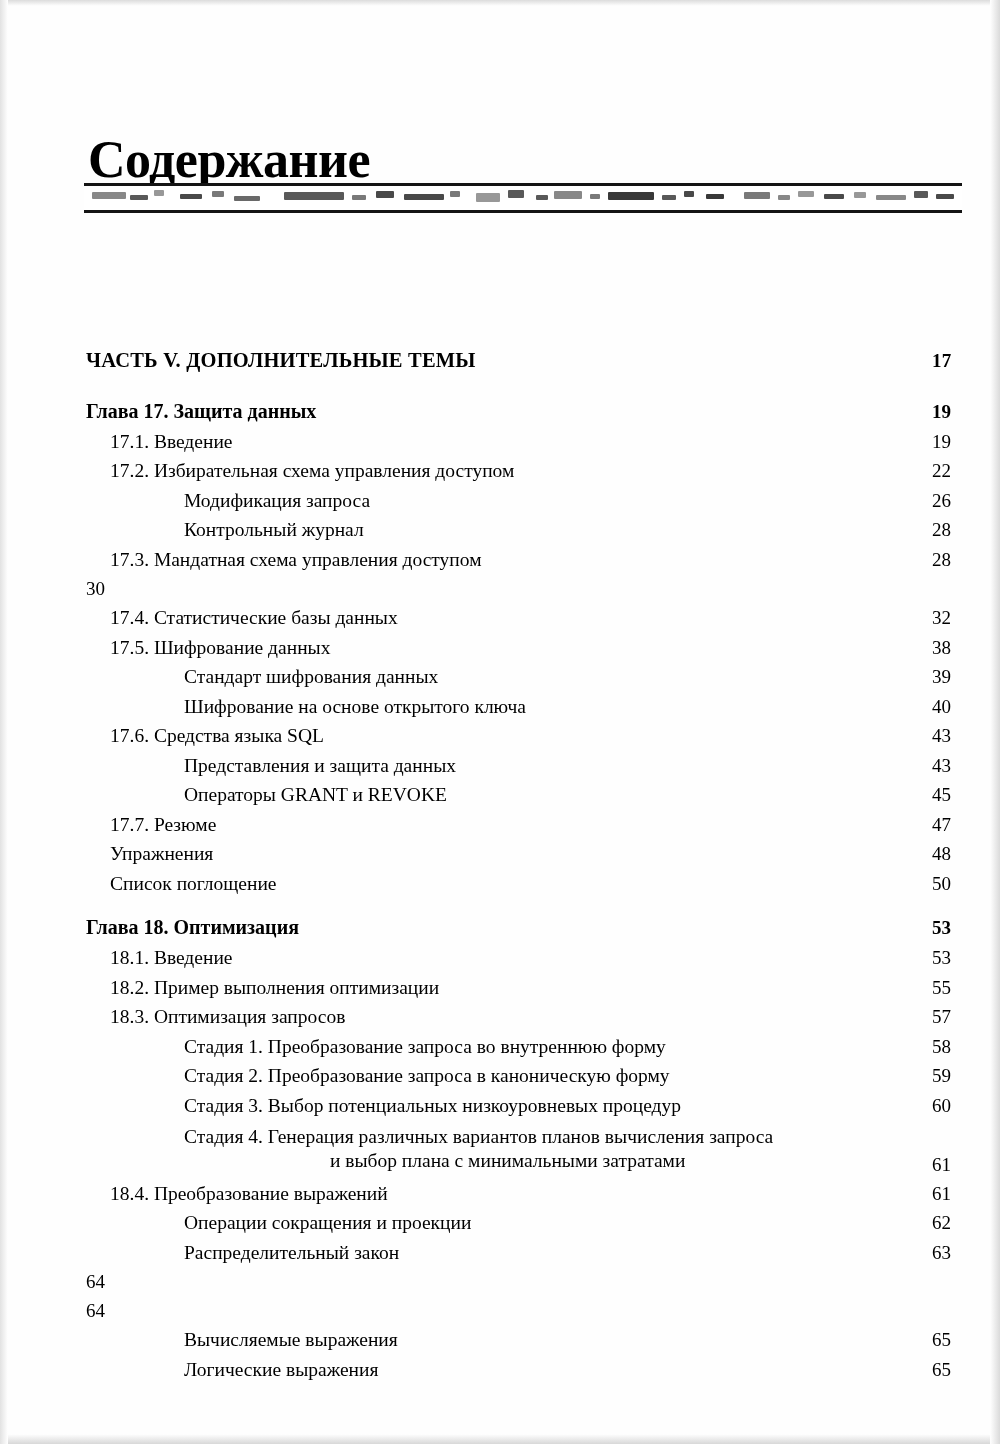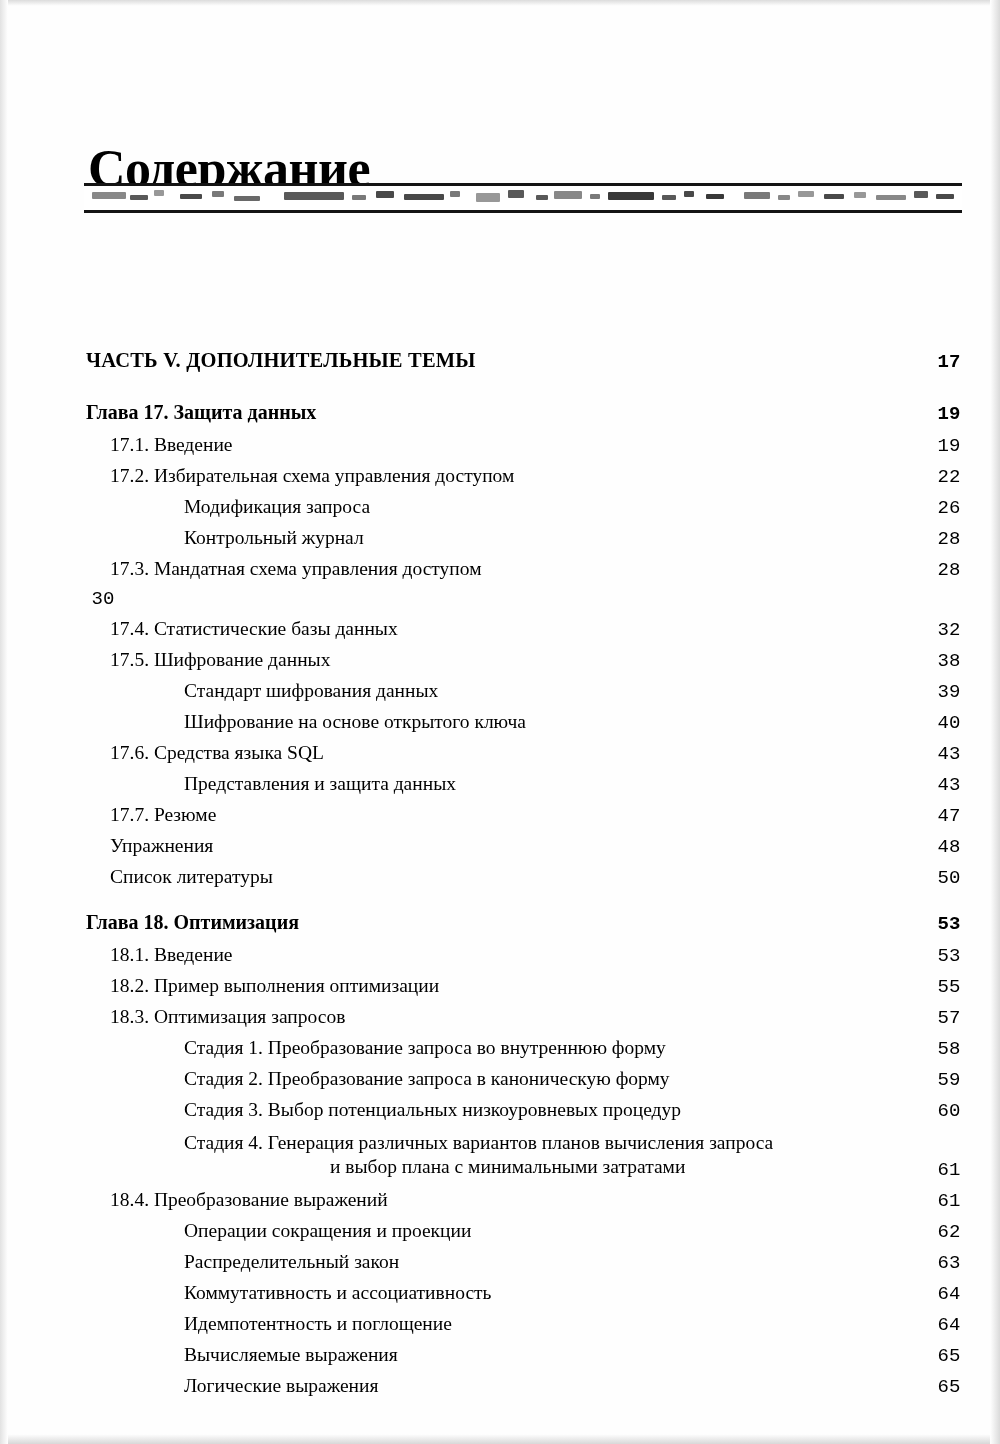--- a/index.html
+++ b/index.html
@@ -38,21 +38,21 @@
   }
   .scan-edge-right {
     position: absolute;
     top: 0; bottom: 0; right: 0; width: 10px;
     background: linear-gradient(270deg,#dadada 0%,#ffffff 100%);
   }
 
   .title {
     position: absolute;
     left: 88px;
-    top: 104px;
+    top: 95px;
     font-size: 52px;
     font-weight: bold;
     letter-spacing: -0.5px;
     font-family: "Liberation Serif", serif;
   }
 
   .rule {
     position: absolute;
     left: 84px;
     top: 183px;
@@ -86,23 +86,23 @@
     display: flex;
     align-items: baseline;
     justify-content: space-between;
     line-height: 1.0;
   }
   .row .label {
     white-space: pre;
   }
   .row .page-num {
     font-size: 19px;
-    font-family: Liberation Mono, monospace;
+    font-family: Liberation Serif, serif;
     flex: 0 0 auto;
-    text-align: center;
+    text-align: left;
     min-width: 34px;
   }
 
   
   .lvl-part {
     font-weight: bold;
     font-size: 20.5px;
     letter-spacing: 0.2px;
     margin-top: 0px;
     margin-bottom: 16px;
@@ -245,30 +245,34 @@
         <span class="page-num">40</span>
       </div>
       <div class="row lvl-section">
         <span class="label">17.6. Средства языка SQL</span>
         <span class="page-num">43</span>
       </div>
       <div class="row lvl-sub">
         <span class="label">Представления и защита данных</span>
         <span class="page-num">43</span>
       </div>
+      <div class="row lvl-sub">
+        <span class="label">Операторы GRANT и REVOKE</span>
+        <span class="page-num">45</span>
+      </div>
       <div class="row lvl-section">
         <span class="label">17.7. Резюме</span>
         <span class="page-num">47</span>
       </div>
       <div class="row lvl-sub2">
         <span class="label">Упражнения</span>
         <span class="page-num">48</span>
       </div>
       <div class="row lvl-sub2">
-        <span class="label">Список литературы</span>
+        <span class="label">Список поглощение</span>
         <span class="page-num">50</span>
       </div>
       <div class="spacer-chapter"></div>
       <div class="row lvl-chapter">
         <span class="label">Глава 18. Оптимизация</span>
         <span class="page-num">53</span>
       </div>
       <div class="row lvl-section">
         <span class="label">18.1. Введение</span>
         <span class="page-num">53</span>
@@ -303,25 +307,23 @@
       </div>
       <div class="row lvl-sub">
         <span class="label">Операции сокращения и проекции</span>
         <span class="page-num">62</span>
       </div>
       <div class="row lvl-sub">
         <span class="label">Распределительный закон</span>
         <span class="page-num">63</span>
       </div>
       <div class="row lvl-sub">
-        <span class="label">Коммутативность и ассоциативность</span>
         <span class="page-num">64</span>
       </div>
       <div class="row lvl-sub">
-        <span class="label">Идемпотентность и поглощение</span>
         <span class="page-num">64</span>
       </div>
       <div class="row lvl-sub">
         <span class="label">Вычисляемые выражения</span>
         <span class="page-num">65</span>
       </div>
       <div class="row lvl-sub">
         <span class="label">Логические выражения</span>
         <span class="page-num">65</span>
       </div>

